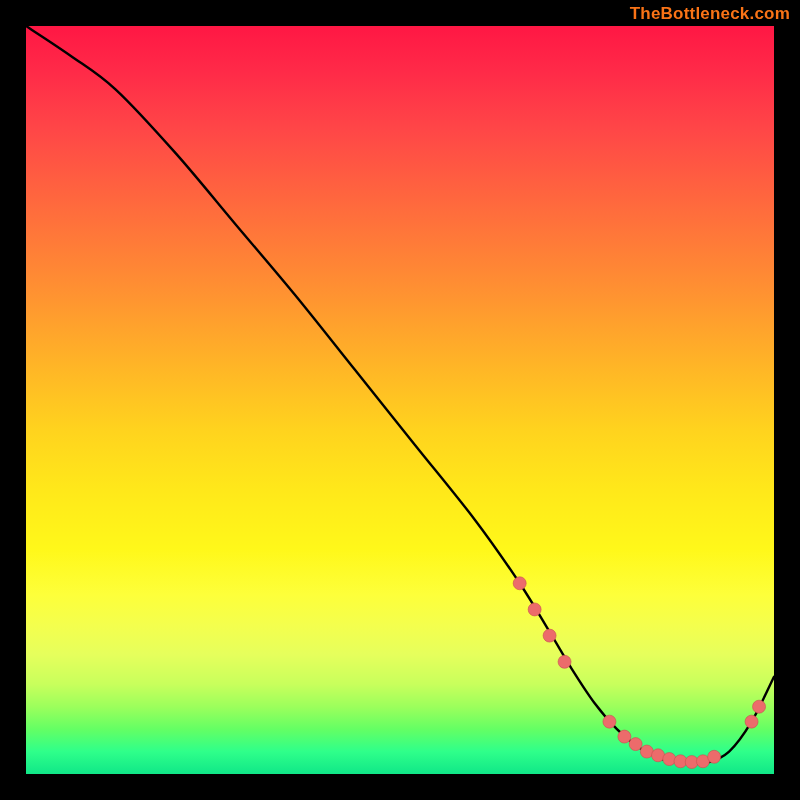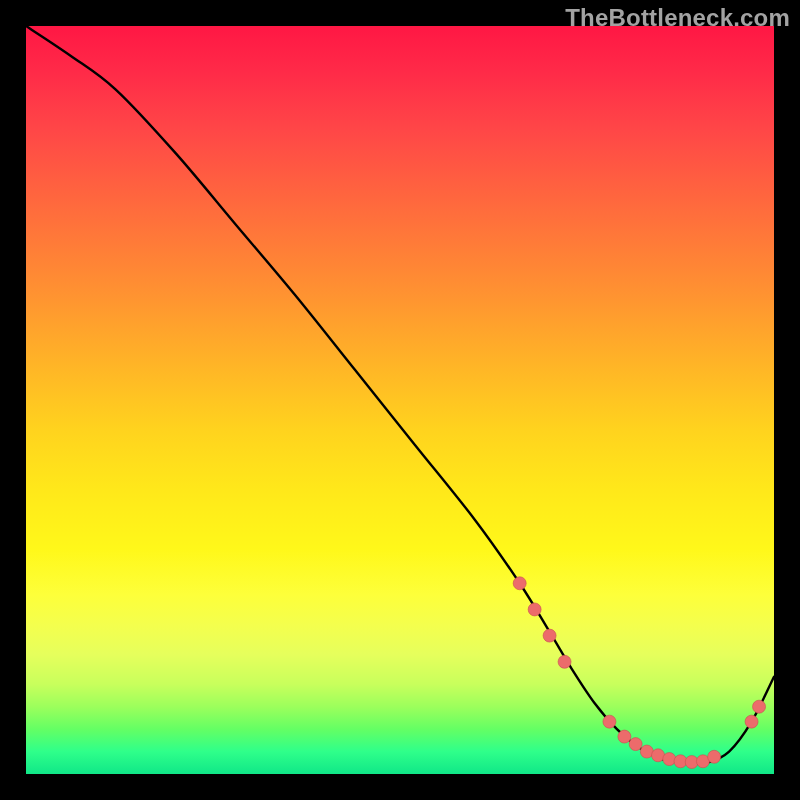--- a/index.html
+++ b/index.html
@@ -42,22 +42,22 @@
       #9cff5c 91%,
       #64ff64 94%,
       #2fff8a 97%,
       #10e788 100%
     );
   }
   .watermark {
     position: absolute;
     top: 4px;
     right: 10px;
-    color: #a3a3a3;
-    font-size: 24px;
+    color: #f97316;
+    font-size: 17px;
     font-weight: 600;
     letter-spacing: 0.2px;
     user-select: none;
     text-align: right;
   }
   svg.curve {
     position: absolute;
     left: 0;
     top: 0;
     width: 748px;

